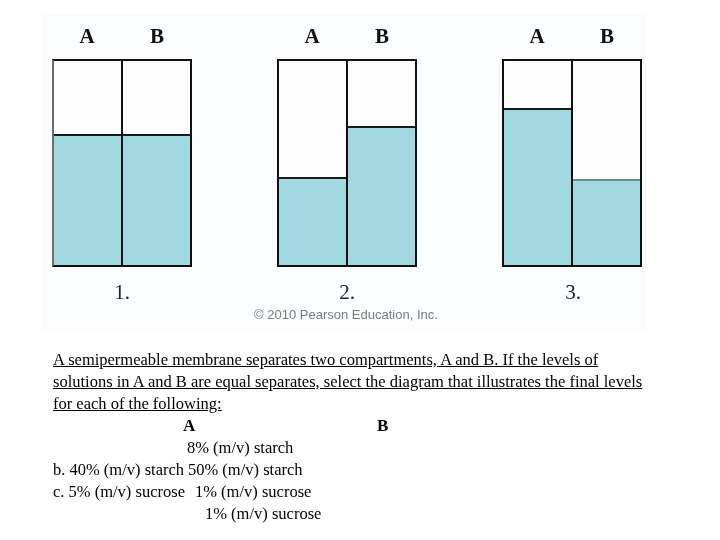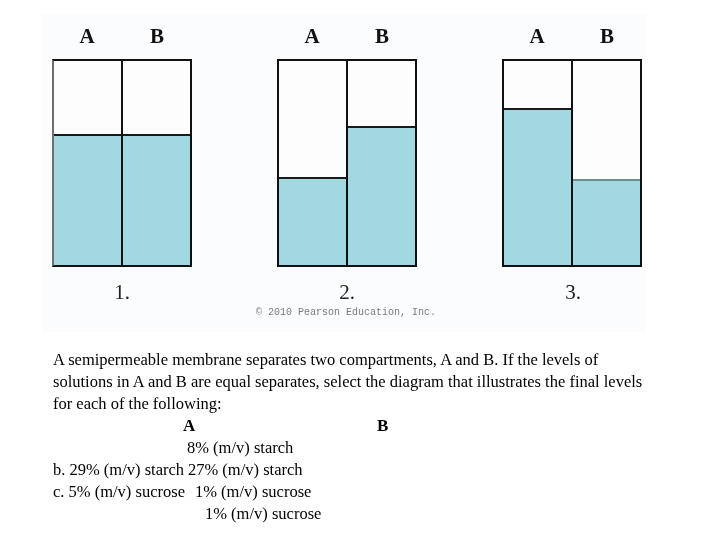--- a/index.html
+++ b/index.html
@@ -27,27 +27,27 @@
   .ab-label {
     position:absolute; top:24px; transform:translateX(-50%);
     font-weight:bold; font-size:21px; color:#111;
   }
   .num-label {
     position:absolute; top:280px; transform:translateX(-50%);
     font-size:21px; color:#222;
   }
   .copyright {
     position:absolute; top:307px; left:346px; transform:translateX(-50%);
-    font-family:Liberation Mono, monospace; font-size:10px; color:#7b7b7b;
+    font-family:Liberation Sans, sans-serif; font-size:13px; color:#7b7b7b;
     white-space:nowrap;
   }
   
   .question {
     position:absolute; left:53px; top:349px; width:660px;
-    font-size:16.5px; line-height:22px; color:#000; white-space:nowrap;
+    font-size:16.5px; line-height:22px; color:#000; white-space:nowrap;text-decoration:underline;
   }
   .q-line { height:22px; }
   .q-row { position:relative; height:22px; }
   .q-col { position:absolute; top:0; }
   .q-head { font-weight:bold; font-size:17px; }
 </style>
 </head>
 <body>
 
 <div class="stage">
@@ -101,22 +101,22 @@
 
     <div class="q-row">
       <span class="q-col q-head" style="left:130px">A</span>
       <span class="q-col q-head" style="left:324px">B</span>
     </div>
 
     <div class="q-row">
       <span class="q-col" style="left:134px">8% (m/v) starch</span>
     </div>
     <div class="q-row">
-      <span class="q-col" style="left:0">b. 29% (m/v) starch</span>
-      <span class="q-col" style="left:135px">27% (m/v) starch</span>
+      <span class="q-col" style="left:0">b. 40% (m/v) starch</span>
+      <span class="q-col" style="left:135px">50% (m/v) starch</span>
     </div>
     <div class="q-row">
       <span class="q-col" style="left:0">c. 5% (m/v) sucrose</span>
       <span class="q-col" style="left:142px">1% (m/v) sucrose</span>
     </div>
     <div class="q-row">
       <span class="q-col" style="left:152px">1% (m/v) sucrose</span>
     </div>
   </div>
 

